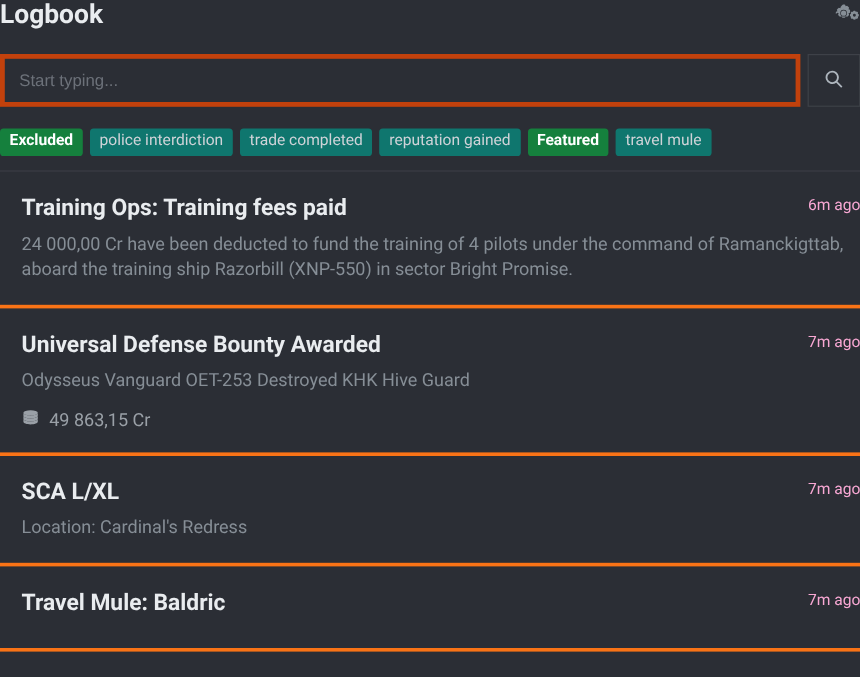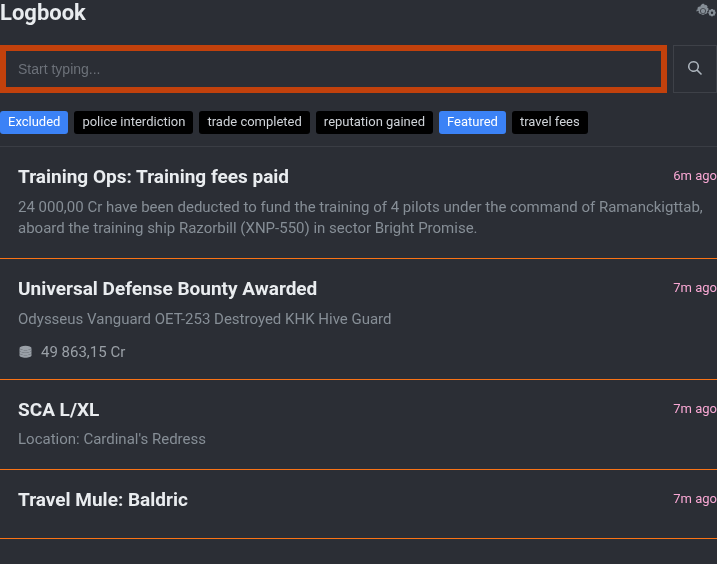--- a/index.html
+++ b/index.html
@@ -30,21 +30,21 @@
       cursor: pointer;
     }
     .search-row {
       display: flex;
       gap: 6px;
       margin-bottom: 18px;
     }
     .search-input {
       flex: 1;
       background: transparent;
-      border: 6px solid #c2410c;
+      border: 4px solid #c2410c;
       color: #adb5bd;
       padding: 10px 12px;
       font-size: 14px;
       outline: none;
     }
     .search-input::placeholder { color: #6c7179; }
     .search-btn {
       width: 44px;
       border: 1px solid #3e4148;
       background: transparent;
@@ -60,27 +60,27 @@
       gap: 6px;
       padding-bottom: 12px;
     }
     .tag {
       border-radius: 3px;
       padding: 3px 8px;
       font-size: 13px;
       cursor: pointer;
       line-height: 1.3;
     }
-    .tag-default { background: #000000; color: #cfd3d8; }
-    .tag-special { background: #3b82f6; color: #fff; font-weight: 400; }
+    .tag-default { background: #0f766e; color: #cfd3d8; }
+    .tag-special { background: #15803d; color: #fff; font-weight: 700; }
     .entries {
       border-top: 1px solid #3a3d44;
     }
     .entry {
-      border-bottom: 1px solid #f97316;
+      border-bottom: 3px solid #f97316;
       padding: 18px 0 18px 18px;
       position: relative;
     }
     .entry-head {
       display: flex;
       justify-content: space-between;
       align-items: flex-start;
       gap: 12px;
       margin-bottom: 8px;
     }
@@ -96,21 +96,20 @@
       white-space: nowrap;
       margin-top: 3px;
     }
     .entry-body {
       color: #868e96;
       font-size: 15px;
       line-height: 1.45;
     }
     .entry-amount {
       display: flex;
-      align-items: center;
       gap: 8px;
       margin-top: 12px;
       color: #9aa0a7;
       font-size: 15px;
     }
     .coins-icon svg { display: block; }
   </style>
 </head>
 <body>
 
@@ -139,21 +138,21 @@
       </span>
     </button>
   </div>
 
   <div class="tags" id="tags">
       <span class="tag tag-special">Excluded</span>
       <span class="tag tag-default">police interdiction</span>
       <span class="tag tag-default">trade completed</span>
       <span class="tag tag-default">reputation gained</span>
       <span class="tag tag-special">Featured</span>
-      <span class="tag tag-default">travel fees</span>
+      <span class="tag tag-default">travel mule</span>
     </div>
 
   <div class="entries" id="entries">
       <div class="entry">
         <div class="entry-head">
           <div class="entry-title">Training Ops: Training fees paid</div>
           <div class="entry-time">6m ago</div>
         </div>
         <div class="entry-body">24 000,00 Cr have been deducted to fund the training of 4 pilots under the command of Ramanckigttab, aboard the training ship Razorbill (XNP-550) in sector Bright Promise.</div>
       </div>

